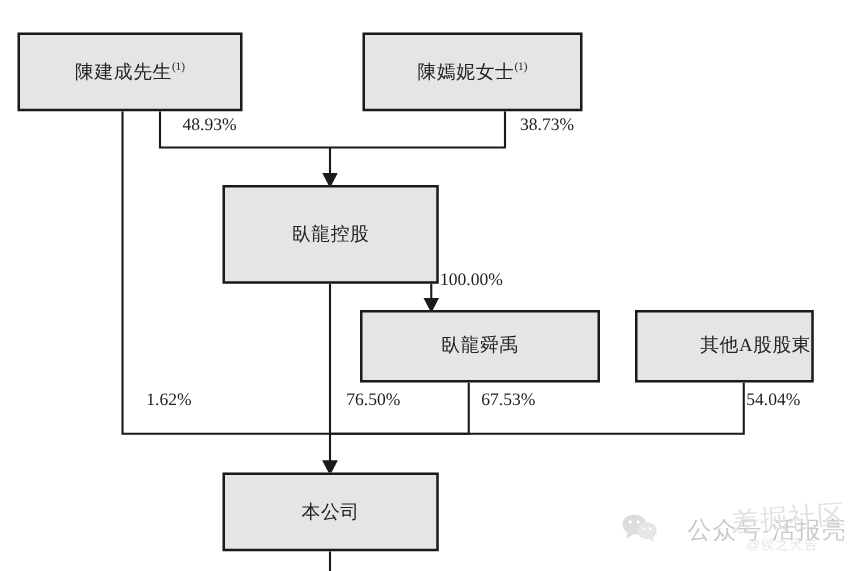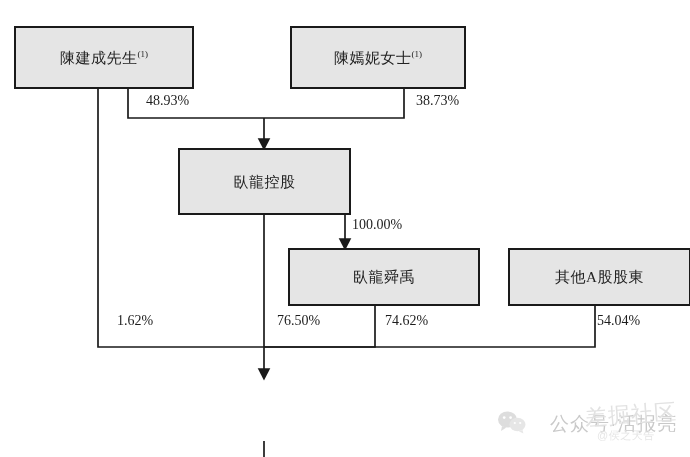--- a/index.html
+++ b/index.html
@@ -51,23 +51,23 @@
   .pct {
     position: absolute;
     font-size: 14px;
     color: #1d1d1d;
     font-family: "Liberation Serif", "DejaVu Serif", serif;
     white-space: nowrap;
   }
   
   #node-chen-jiancheng { left: 14px;  top: 26px;  width: 180px; height: 63px; }
   #node-chen-yanni     { left: 290px; top: 26px;  width: 176px; height: 63px; }
-  #node-wolong-holding { left: 178px; top: 148px; width: 173px; height: 67px; }
+  #node-wolong-holding { left: 178px; top: 148px; width: 173px; height: 79px; }
   #node-wolong-shunyu  { left: 288px; top: 248px; width: 192px; height: 58px; }
-  #node-other-a-share  { left: 508px; top: 248px; width: 183px; height: 58px; }
+  #node-other-a-share  { left: 508px; top: 248px; width: 143px; height: 58px; justify-content: flex-end; }
   #node-the-company    { left: 178px; top: 378px; width: 173px; height: 63px; }
 
   
   #pct-4893  { left: 146px; top: 93px;  }
   #pct-3873  { left: 388px; top: 93px; margin-left: 28px;  }
   #pct-10000 { left: 352px; top: 217px; }
   #pct-162   { left: 117px; top: 313px; }
   #pct-474   { left: 277px; top: 313px; }
   #pct-3248  { left: 385px; top: 313px; }
   #pct-6116  { left: 597px; top: 313px; }
@@ -162,27 +162,30 @@
   </div>
 
   <div class="node" id="node-wolong-shunyu">
     <span class="node-label">臥龍舜禹</span>
   </div>
 
   <div class="node" id="node-other-a-share">
     <span class="node-label">其他A股股東</span>
   </div>
 
+  <div class="node" id="node-the-company">
+    <span class="node-label">本公司</span>
+  </div>
 
   <span class="pct" id="pct-4893">48.93%</span>
   <span class="pct" id="pct-3873">38.73%</span>
   <span class="pct" id="pct-10000">100.00%</span>
   <span class="pct" id="pct-162">1.62%</span>
   <span class="pct" id="pct-474">76.50%</span>
-  <span class="pct" id="pct-3248">74.62%</span>
+  <span class="pct" id="pct-3248">67.53%</span>
   <span class="pct" id="pct-6116">54.04%</span>
 
   <div id="watermark">
     <span class="wm-wechat-icon">
       <svg width="30" height="24" viewBox="0 0 30 24" xmlns="http://www.w3.org/2000/svg">
         <ellipse cx="10.5" cy="9.5" rx="9.5" ry="8" fill="#bdbdbd"></ellipse>
         <path d="M5,16 L4,21 L9.5,17.6 z" fill="#bdbdbd"></path>
         <circle cx="7.2" cy="7.6" r="1.35" fill="#ffffff"></circle>
         <circle cx="13.6" cy="7.6" r="1.35" fill="#ffffff"></circle>
         <ellipse cx="20.5" cy="14.5" rx="8" ry="6.8" fill="#cfcfcf"></ellipse>

